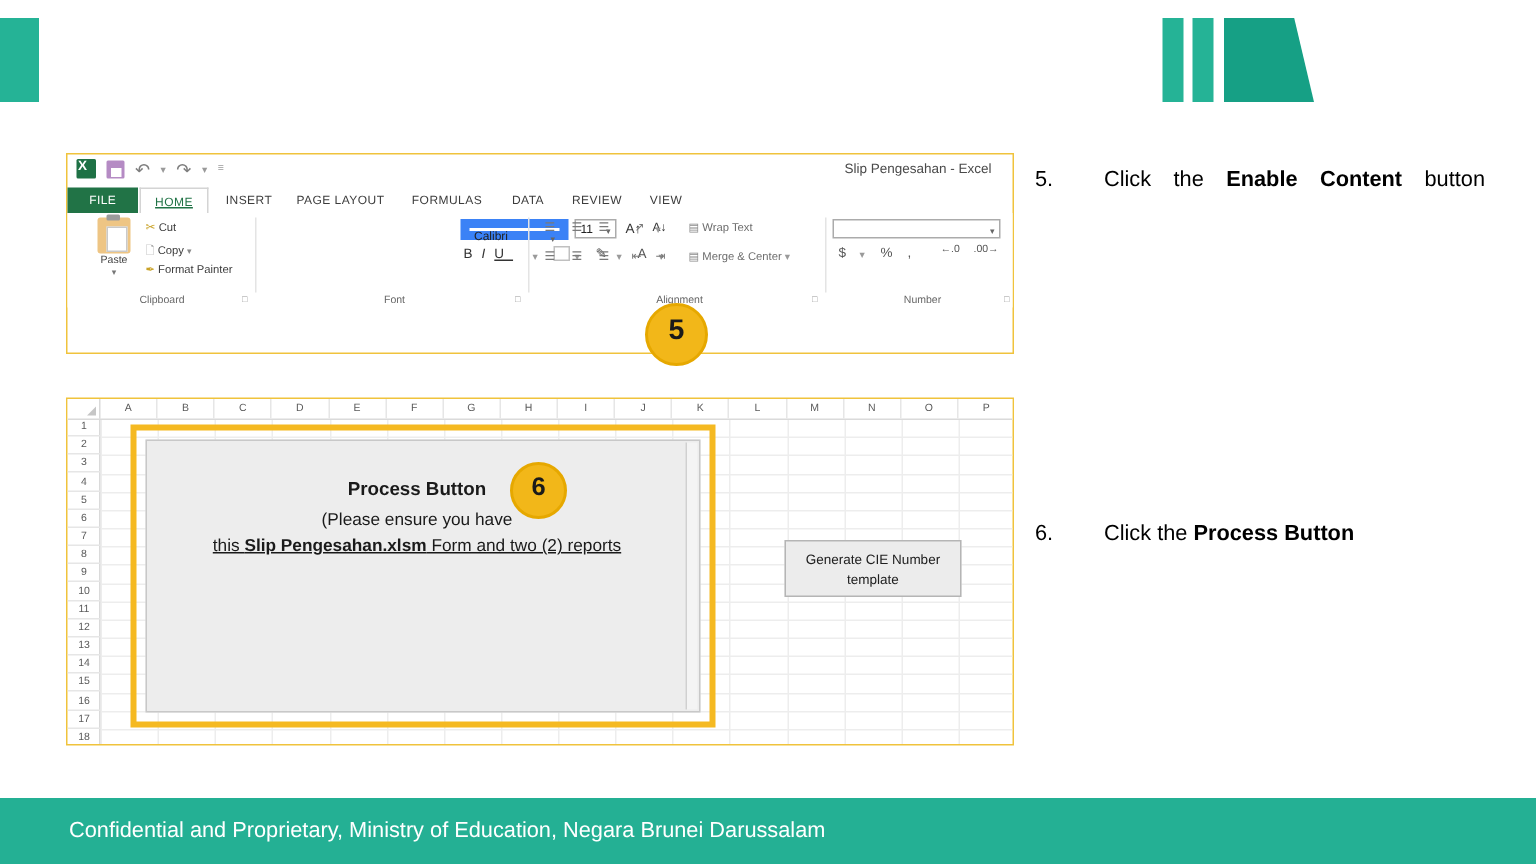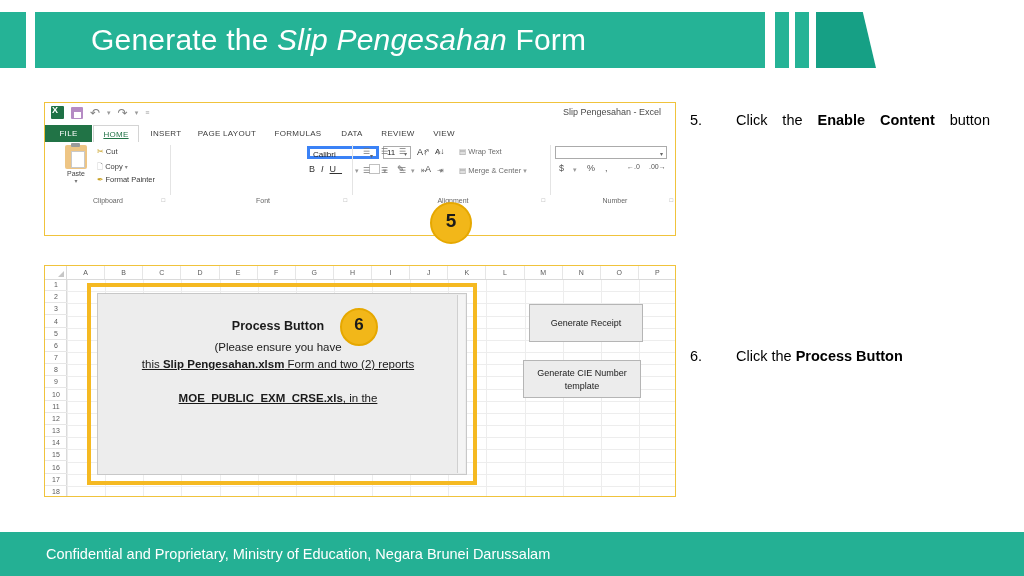--- a/index.html
+++ b/index.html
@@ -55,21 +55,21 @@
 
   .paste-btn{position:absolute;left:14px;top:3px;width:34px;text-align:center;}
   .paste-img{width:22px;height:24px;margin:0 auto;background:#EEC584;border-radius:2px;position:relative;}
   .paste-img:after{content:"";position:absolute;left:6px;top:6px;width:14px;height:17px;background:#fff;
     border:1px solid #c9c9c9;box-sizing:border-box;}
   .paste-img:before{content:"";position:absolute;left:6px;top:-2px;width:9px;height:4px;background:#9b9b9b;border-radius:1px;}
   .paste-lbl{font-size:7px;color:#444;margin-top:1px;}
   .clip-item{position:absolute;font-size:7.5px;color:#3b3b3b;white-space:nowrap;}
   .scissor{display:inline-block;color:#C9A227;font-size:8px;}
 
-  .fontname{position:absolute;left:134px;top:4px;width:72px;height:13px;border:3px solid #3b82f6;
+  .fontname{position:absolute;left:134px;top:4px;width:72px;height:13px;border:6px solid #3b82f6;
     box-sizing:border-box;font-size:8px;color:#222;padding:1px 3px;background:#fff;}
   .fontsize{position:absolute;left:210px;top:4px;width:28px;height:13px;border:1px solid #ABABAB;
     box-sizing:border-box;font-size:8px;color:#222;padding:1px 3px;background:#fff;}
   .sel-caret{position:absolute;right:3px;top:3px;font-size:6px;color:#666;}
   .growfont{position:absolute;top:5px;font-size:9px;color:#333;}
   .bold-row{position:absolute;left:136px;top:22px;font-size:9px;color:#333;letter-spacing:6px;}
   .mini-sq{position:absolute;top:22px;width:11px;height:10px;border:1px solid #c0c0c0;background:#fff;box-sizing:border-box;}
   .pcolor{position:absolute;top:22px;font-size:9px;color:#555;}
 
   .alignglyph{position:absolute;color:#7a7a7a;font-size:8px;letter-spacing:0;}
@@ -136,25 +136,20 @@
 
   
   #footer{position:absolute;left:0;bottom:0;width:1024px;height:44px;background:#24B094;}
   .foot-txt{position:absolute;left:46px;top:50%;transform:translateY(-50%);color:#fff;font-size:14.5px;white-space:nowrap;}
 </style>
 </head>
 <body>
 
 <div id="header">
   <div class="hdr-tab-left"></div>
-  <div class="hdr-main">
-    <div class="hdr-title">
-      <span>Generate the </span><i>Slip Pengesahan</i><span> Form</span>
-    </div>
-  </div>
   <div class="hdr-bar1"></div>
   <div class="hdr-bar2"></div>
   <div class="hdr-wedge"></div>
 </div>
 
 <div id="excel-window">
 
   <div class="qat">
     <div class="qat-icons">
       <span class="ico xl-logo"></span>
@@ -333,26 +328,25 @@
       <div class="rowcell" style="top: 206.833px; height: 12.1667px; line-height: 12.1667px;">18</div>
     </div>
 
   <div class="procpanel">
     <div class="proc-scroll"></div>
     <div class="proc-inner">
       <span class="proc-title">Process Button</span>
       <span>(Please ensure you have</span><br>
       <span class="u"><span>this </span><span class="b">Slip Pengesahan.xlsm</span><span> Form and two (2) reports</span></span><br>
       <br>
-      <span class="u"><span class="b">MOE_PUBLIC_EXM_CRSE.xls</span><span>, in the</span></span><br>
+      <br>
     </div>
   </div>
   <div class="hl-proc"></div>
 
-  <div class="sbtn" id="btn-receipt">Generate Receipt</div>
   <div class="sbtn" id="btn-cie">
     <div>Generate CIE Number</div>
     <div>template</div>
   </div>
 </div>
 
 <div class="badge" id="badge6">6</div>
 
 <div class="instr" id="instr5">
   <span class="instr-num">5.</span>

